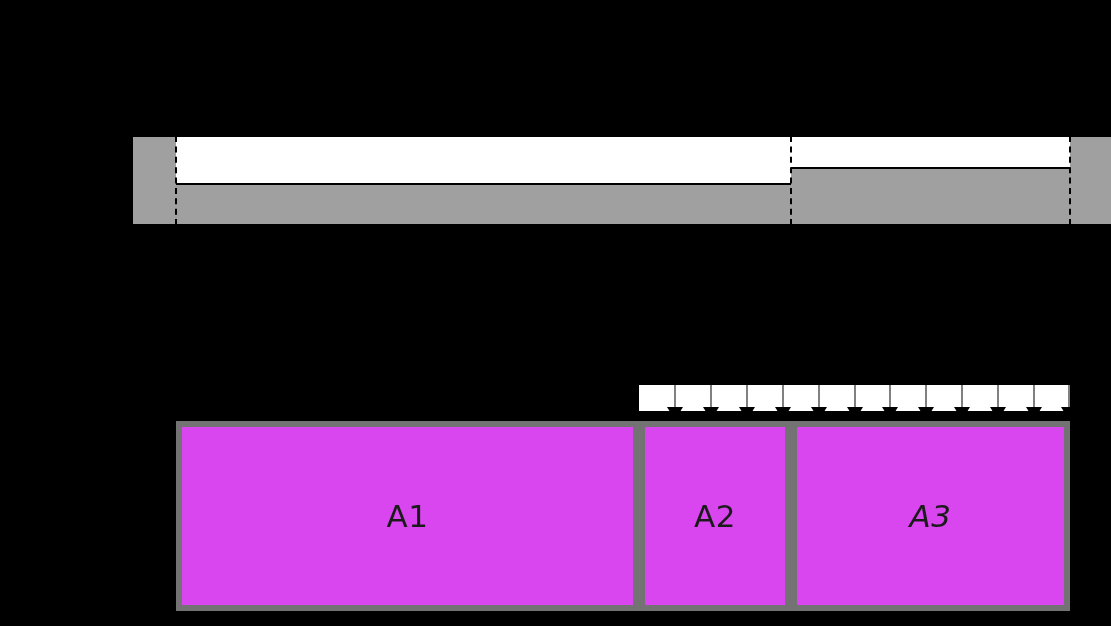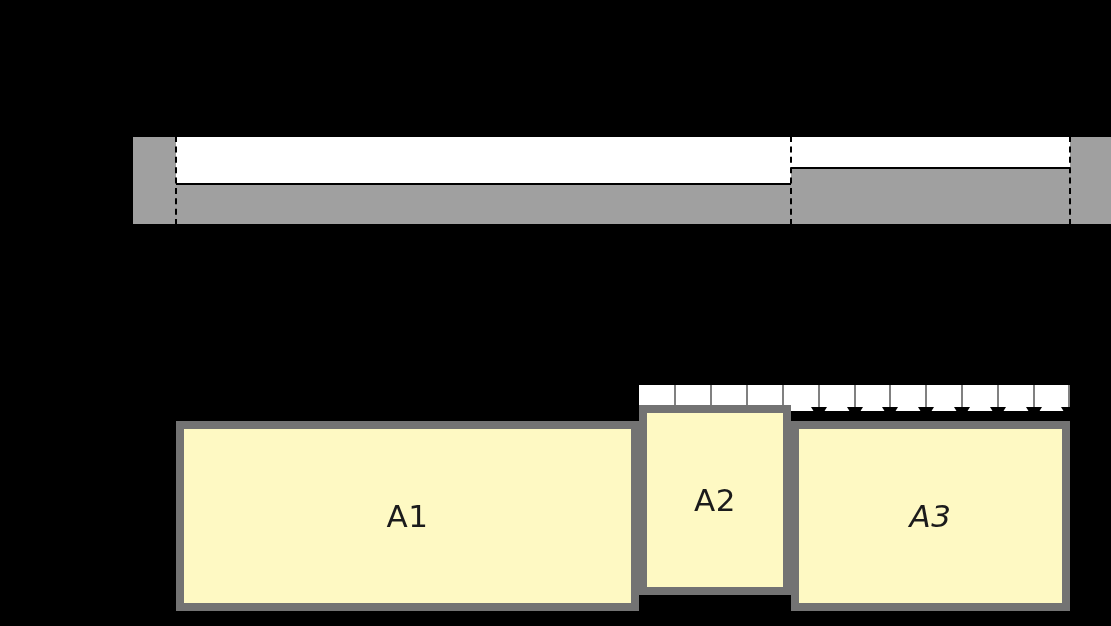--- a/index.html
+++ b/index.html
@@ -52,22 +52,22 @@
   .arrow-head {
     width: 0;
     height: 0;
     border-left: 8px solid transparent;
     border-right: 8px solid transparent;
     border-top: 13px solid #000000;
   }
 
   
   .area-box {
-    background: #fef9c3;
-    border: 8px solid #737373;
+    background: #d946ef;
+    border: 6px solid #737373;
     box-sizing: border-box;
     display: flex;
     align-items: center;
     justify-content: center;
   }
   .area-label {
     color: #1b1b1b;
     font-size: 31px;
     font-family: "DejaVu Sans", "Liberation Sans", sans-serif;
     font-weight: 400;
@@ -121,21 +121,21 @@
       <div class="abs arrow-stem" style="left: 1033.08px; top: 385px; height: 24px;"></div>
       <div class="arrow-head abs" style="left: 1026.08px; top: 407px;"></div>
       <div class="abs arrow-stem" style="left: 1068px; top: 385px; height: 24px;"></div>
       <div class="arrow-head abs" style="left: 1061px; top: 407px;"></div>
     </div>
 
   <div id="areas-layer">
       <div class="abs area-box" style="left: 176px; top: 421px; width: 463px; height: 190px;">
         <span class="area-label">A1</span>
       </div>
-      <div class="abs area-box" style="left: 639px; top: 405px; width: 152px; height: 190px;">
+      <div class="abs area-box" style="left: 639px; top: 421px; width: 152px; height: 190px;">
         <span class="area-label">A2</span>
       </div>
       <div class="abs area-box" style="left: 791px; top: 421px; width: 279px; height: 190px; font-style: italic;">
         <span class="area-label">A3</span>
       </div>
     </div>
 
 </div>
 
 </body></html>

